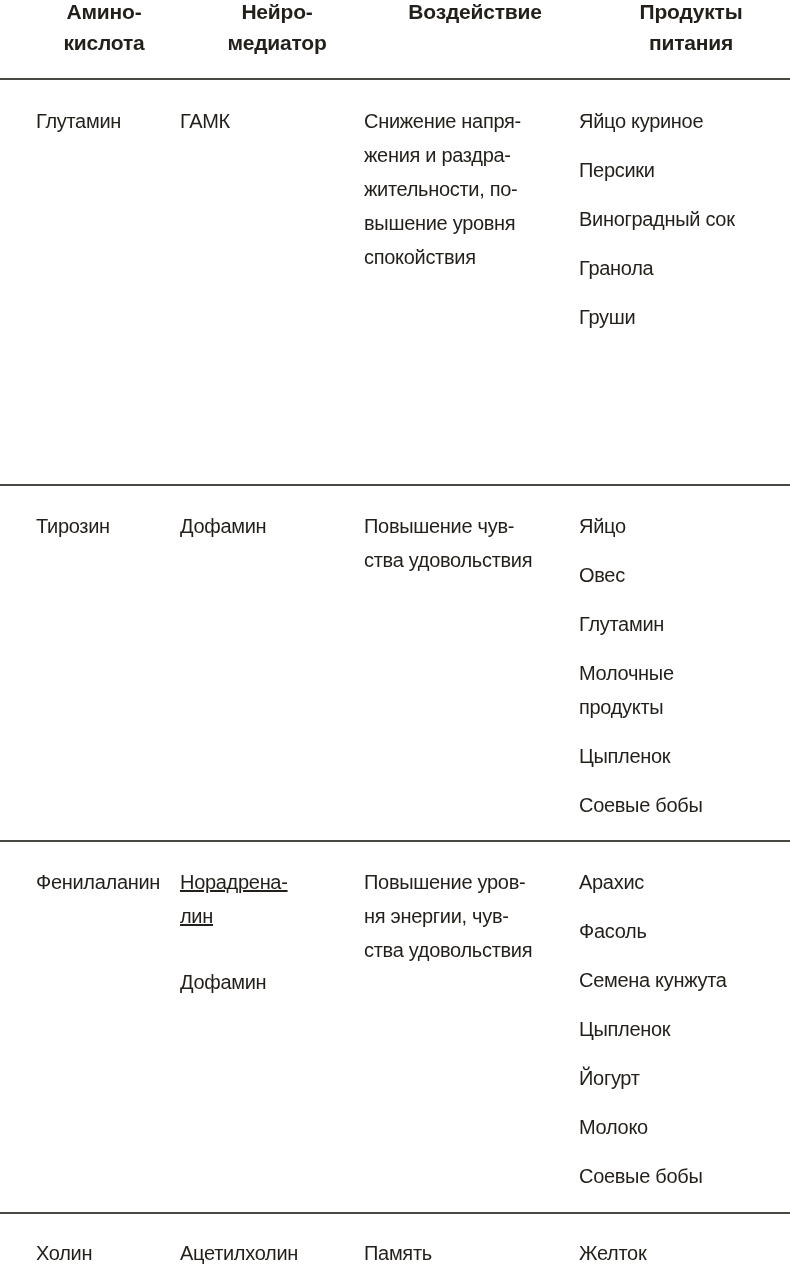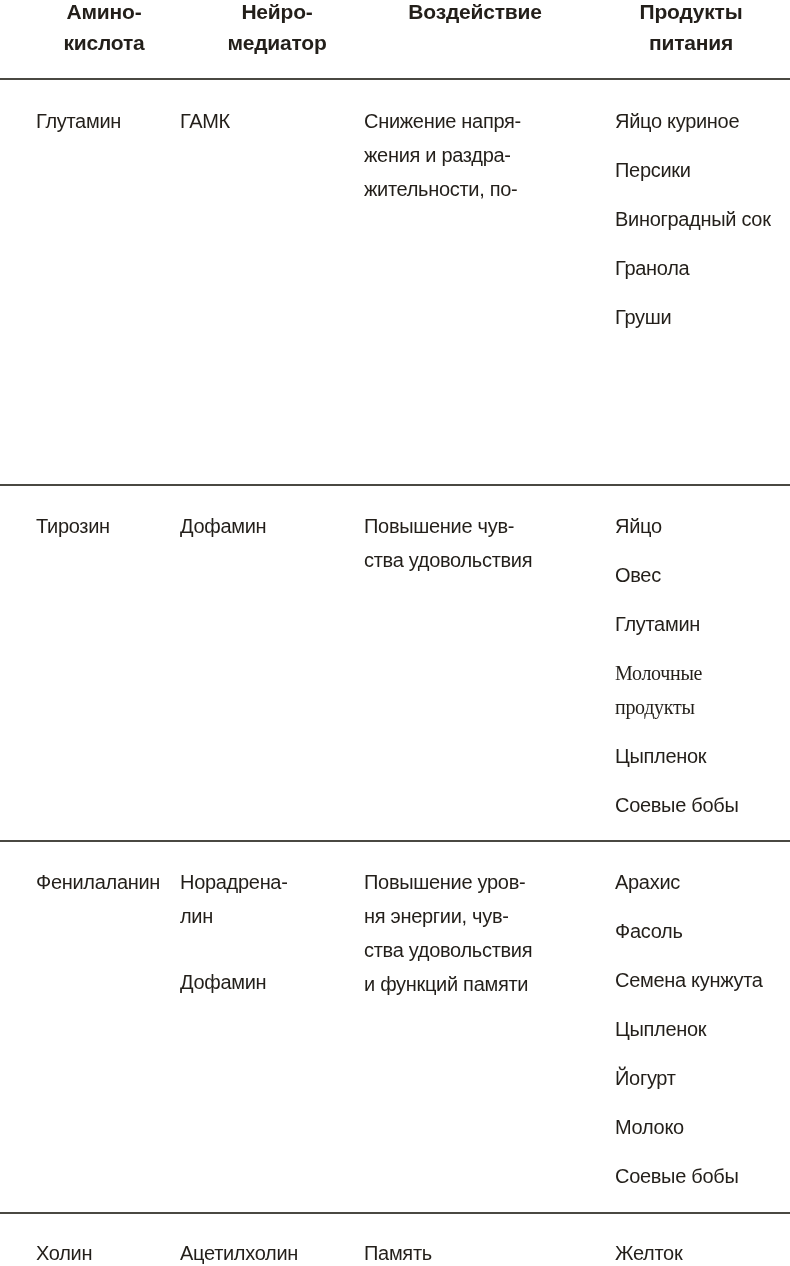--- a/index.html
+++ b/index.html
@@ -55,21 +55,20 @@
     .cell .para {
       display: block;
     }
     .c1 { left: 36px; width: 170px; }
     .c2 { left: 180px; width: 170px; }
     .c3 { left: 364px; width: 205px; }
     .c4 { left: 579px; width: 211px; }
     .foods .food {
       display: block;
       margin-bottom: 15px;
-      margin-left: 36px;
     }
     .c2 .para + .para {
       margin-top: 32px;
     }
   </style>
 </head>
 <body>
 
 <div>
 
@@ -87,20 +86,22 @@
 
   <div class="row" style="top:104px;">
     <div class="cell c1">Глутамин</div>
     <div class="cell c2">
       <span class="para">ГАМК</span>
     </div>
     <div class="cell c3">
       <span class="para">Снижение напря-</span>
       <span class="para">жения и раздра-</span>
       <span class="para">жительности, по-</span>
+      <span class="para">вышение уровня</span>
+      <span class="para">спокойствия</span>
     </div>
     <div class="cell c4 foods">
       <span class="food">Яйцо куриное</span>
       <span class="food">Персики</span>
       <span class="food">Виноградный сок</span>
       <span class="food">Гранола</span>
       <span class="food">Груши</span>
     </div>
   </div>
 
@@ -112,41 +113,40 @@
       <span class="para">Дофамин</span>
     </div>
     <div class="cell c3">
       <span class="para">Повышение чув-</span>
       <span class="para">ства удовольствия</span>
     </div>
     <div class="cell c4 foods">
       <span class="food">Яйцо</span>
       <span class="food">Овес</span>
       <span class="food">Глутамин</span>
-      <span class="food" style="white-space:pre-line;font-family:Liberation Serif, serif;">Молочные
+      <span class="food" style="white-space:pre-line;">Молочные
 продукты</span>
       <span class="food">Цыпленок</span>
       <span class="food">Соевые бобы</span>
     </div>
   </div>
 
   <div class="rule" style="top:840px;"></div>
 
   <div class="row" style="top:865px;">
     <div class="cell c1">Фенилаланин</div>
     <div class="cell c2">
-      <span class="para" style="white-space:pre-line;">Норадрена-
+      <span class="para" style="white-space:pre-line;text-decoration:underline;">Норадрена-
 лин</span>
       <span class="para">Дофамин</span>
     </div>
     <div class="cell c3">
       <span class="para">Повышение уров-</span>
       <span class="para">ня энергии, чув-</span>
       <span class="para">ства удовольствия</span>
-      <span class="para">и функций памяти</span>
     </div>
     <div class="cell c4 foods">
       <span class="food">Арахис</span>
       <span class="food">Фасоль</span>
       <span class="food">Семена кунжута</span>
       <span class="food">Цыпленок</span>
       <span class="food">Йогурт</span>
       <span class="food">Молоко</span>
       <span class="food">Соевые бобы</span>
     </div>

